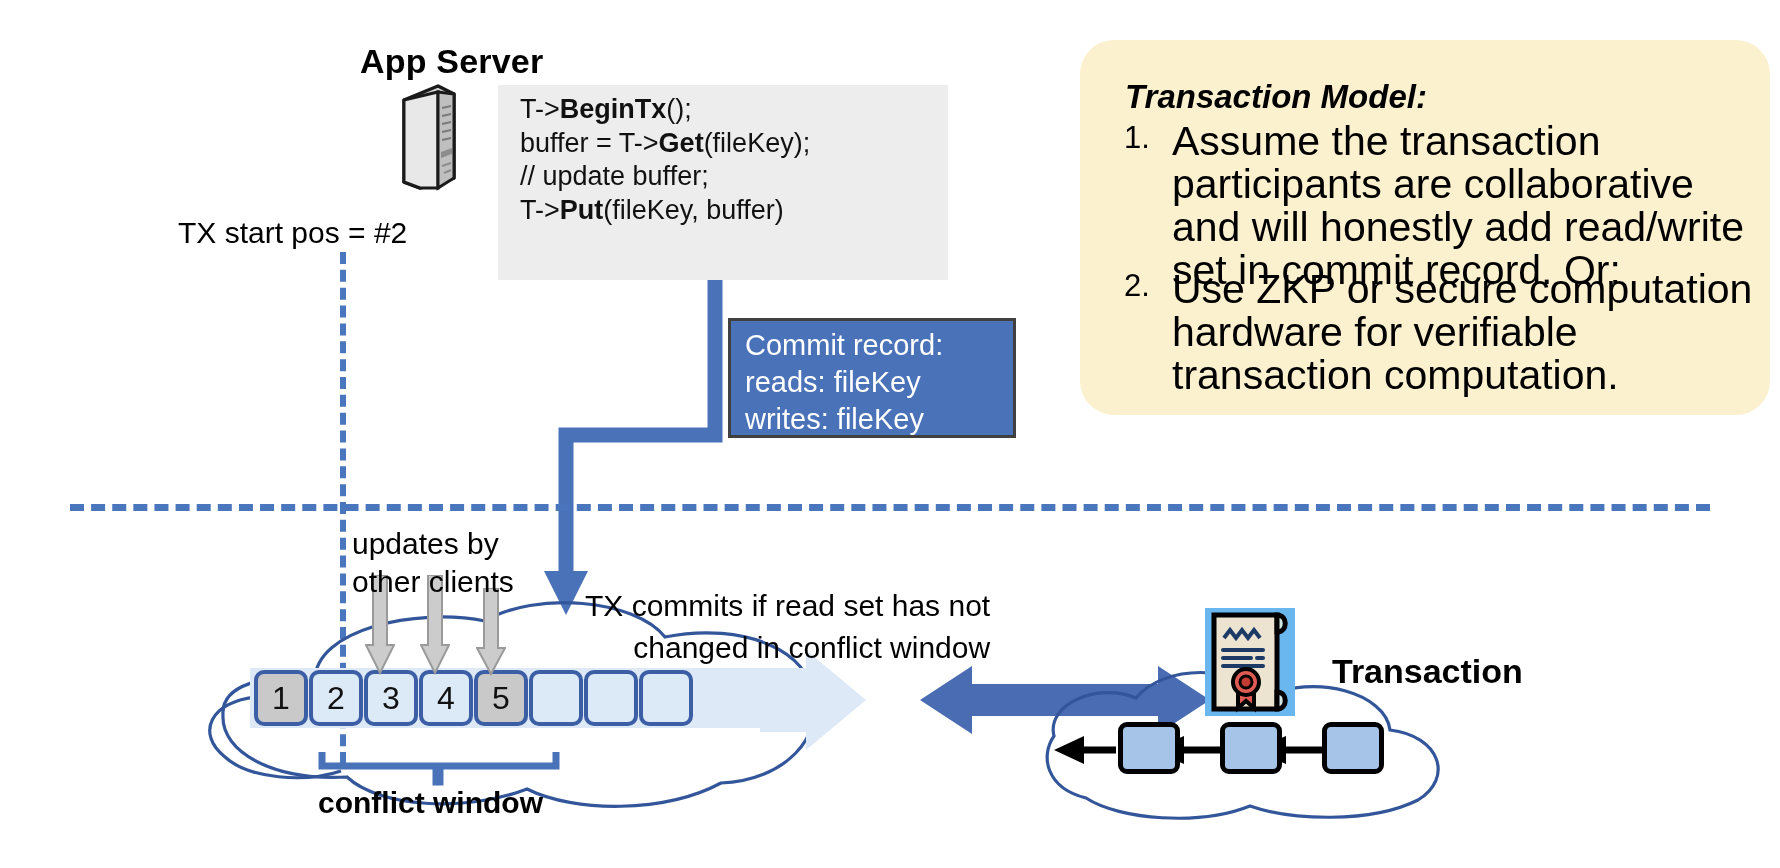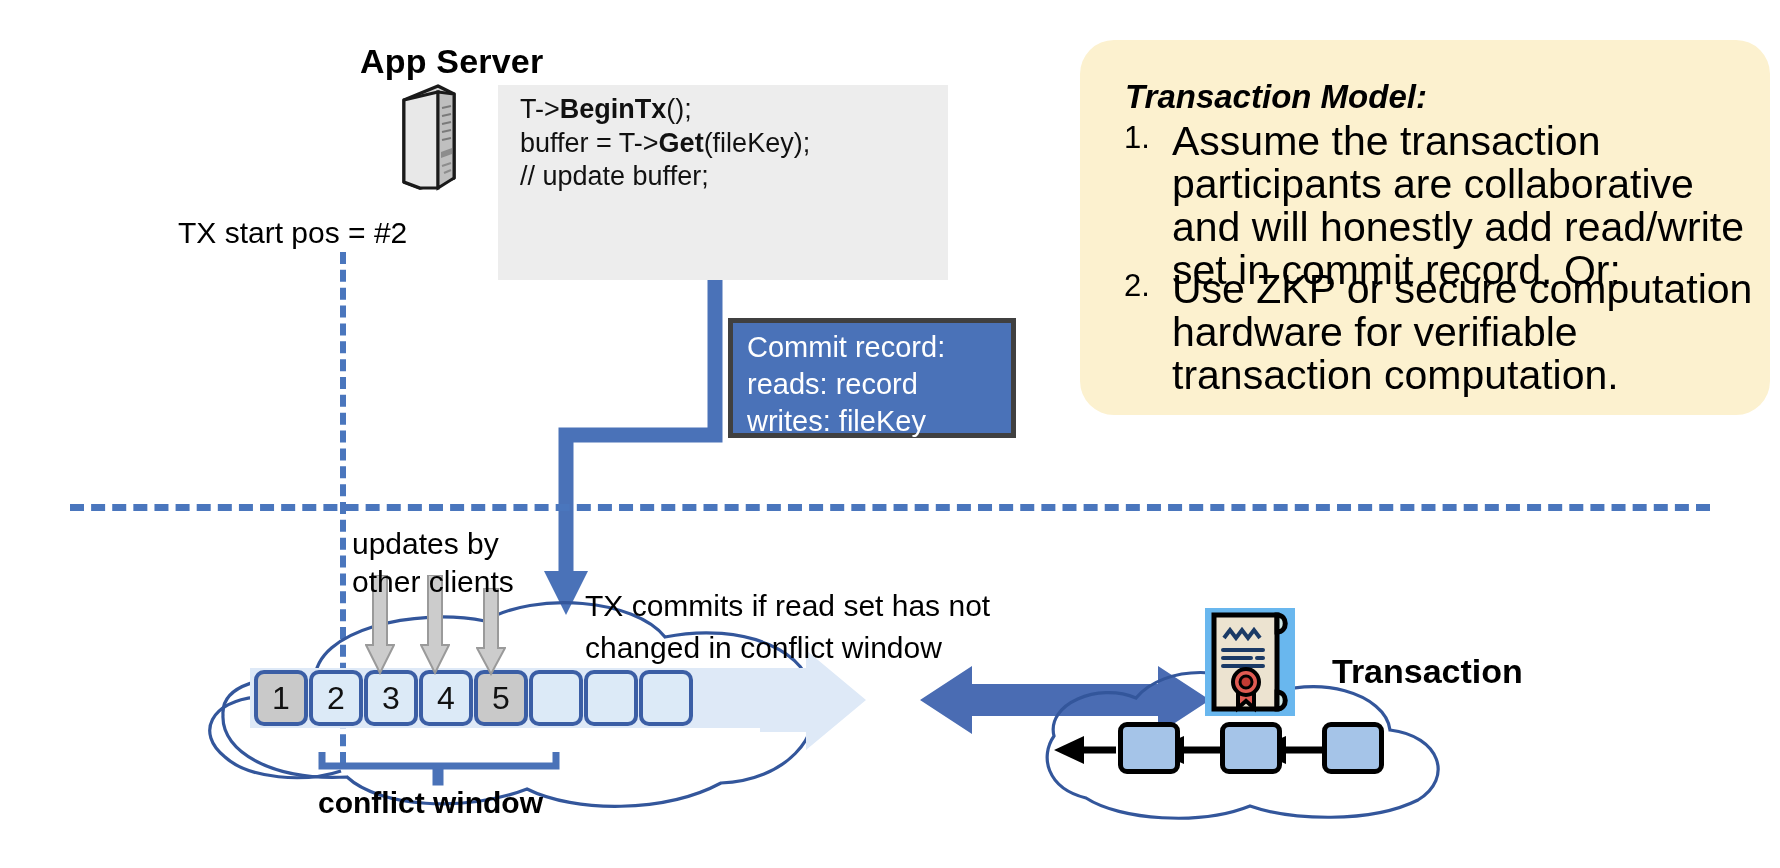--- a/index.html
+++ b/index.html
@@ -28,21 +28,21 @@
   #tx-model-title{left:1125px;top:78px;font-size:33px;font-style:italic;font-weight:bold;}
   .tm-item{position:absolute;font-size:41px;line-height:43px;}
   .tm-num{position:absolute;font-size:31px;}
   #tm1-num{left:1124px;top:120px;}
   #tm1-text{left:1172px;top:120px;width:580px;}
   #tm2-num{left:1124px;top:268px;}
   #tm2-text{left:1172px;top:268px;width:590px;}
 
   
   #commit-box{left:728px;top:318px;width:288px;height:120px;background:#4a72b8;
-              border:5px solid #404040;box-sizing:border-box;padding:6px 0 0 14px;}
+              border:3px solid #404040;box-sizing:border-box;padding:6px 0 0 14px;}
   #commit-box .cline{font-size:29px;line-height:37px;color:#fff;white-space:nowrap;}
 
   
   #divider{left:70px;top:504px;width:1640px;height:0;border-top:7px dashed #4a76bd;}
 
   
   #commit-arrow{left:500px;top:275px;width:300px;height:350px;}
 
   
   #left-cloud{left:165px;top:585px;width:680px;height:230px;}
@@ -51,21 +51,21 @@
   .slot{position:absolute;top:670px;width:54px;height:56px;border:4px solid #3b5ea5;
         border-radius:10px;box-sizing:border-box;display:flex;align-items:center;
         justify-content:center;font-size:32px;color:#111;background:#dceaf7;}
   .slot.filled{background:#c9c9c9;}
 
   
   .upd-arrow{position:absolute;top:575px;width:30px;height:100px;}
 
   
   #updates-label{left:352px;top:525px;font-size:30px;line-height:38px;}
-  #commits-label{left:585px;top:585px;font-size:30px;line-height:42px;white-space:nowrap;}
+  #commits-label{left:585px;top:585px;font-size:30px;line-height:42px;white-space:nowrap;text-align:right;}
   #conflict-brace{left:318px;top:752px;width:250px;height:34px;}
   #conflict-window-label{left:318px;top:786px;font-size:30px;font-weight:bold;}
 
   
   #double-arrow{left:920px;top:660px;width:290px;height:80px;}
   #cert-icon{left:1205px;top:608px;width:90px;height:108px;}
   #blockchain-label{left:1332px;top:652px;font-size:34px;font-weight:bold;}
   #right-cloud{left:1040px;top:660px;width:420px;height:160px;}
   .bc-block{position:absolute;top:722px;width:62px;height:52px;background:#a5c4e8;
             border:5px solid #000;border-radius:9px;box-sizing:border-box;}
@@ -93,35 +93,36 @@
       <line x1="44" y1="84" x2="53" y2="81"></line>
         <line x1="46" y1="91" x2="53" y2="88"></line>
     </g>
   </svg>
 </div>
 
 <div class="abs" id="code-box">
   <div class="line"><span>T-&gt;</span><b>BeginTx</b><span>();</span></div>
   <div class="line"><span>buffer = T-&gt;</span><b>Get</b><span>(fileKey);</span></div>
   <div class="line"><span>// update buffer;</span><b></b><span></span></div>
+  <div class="line"><span>T-&gt;</span><b>Put</b><span>(fileKey, buffer)</span></div>
 </div>
 
 <div class="abs" id="tx-start-label">TX start pos = #2</div>
 <div class="abs" id="tx-start-line"></div>
 
 <div class="abs" id="tx-model-card"></div>
 <div class="abs" id="tx-model-title">Transaction Model:</div>
 <div class="tm-num" id="tm1-num">1.</div>
 <div class="tm-item" id="tm1-text">Assume the transaction participants are collaborative and will honestly add read/write set in commit record.  Or:</div>
 <div class="tm-num" id="tm2-num">2.</div>
 <div class="tm-item" id="tm2-text">Use ZKP or secure computation hardware for verifiable transaction computation.</div>
 
 <div class="abs" id="commit-box">
   <div class="cline">Commit record:</div>
-  <div class="cline">reads: record</div>
+  <div class="cline">reads: fileKey</div>
   <div class="cline">writes: fileKey</div>
 </div>
 
 <div class="abs" id="commit-arrow">
   <svg width="300" height="350" viewBox="0 0 300 350">
     <path d="M215 5 L215 160 L66 160 L66 300" fill="none" stroke="#4a72b8" stroke-width="15"></path>
     <path d="M66 340 L44 296 L88 296 Z" fill="#4a72b8"></path>
   </svg>
 </div>
 

